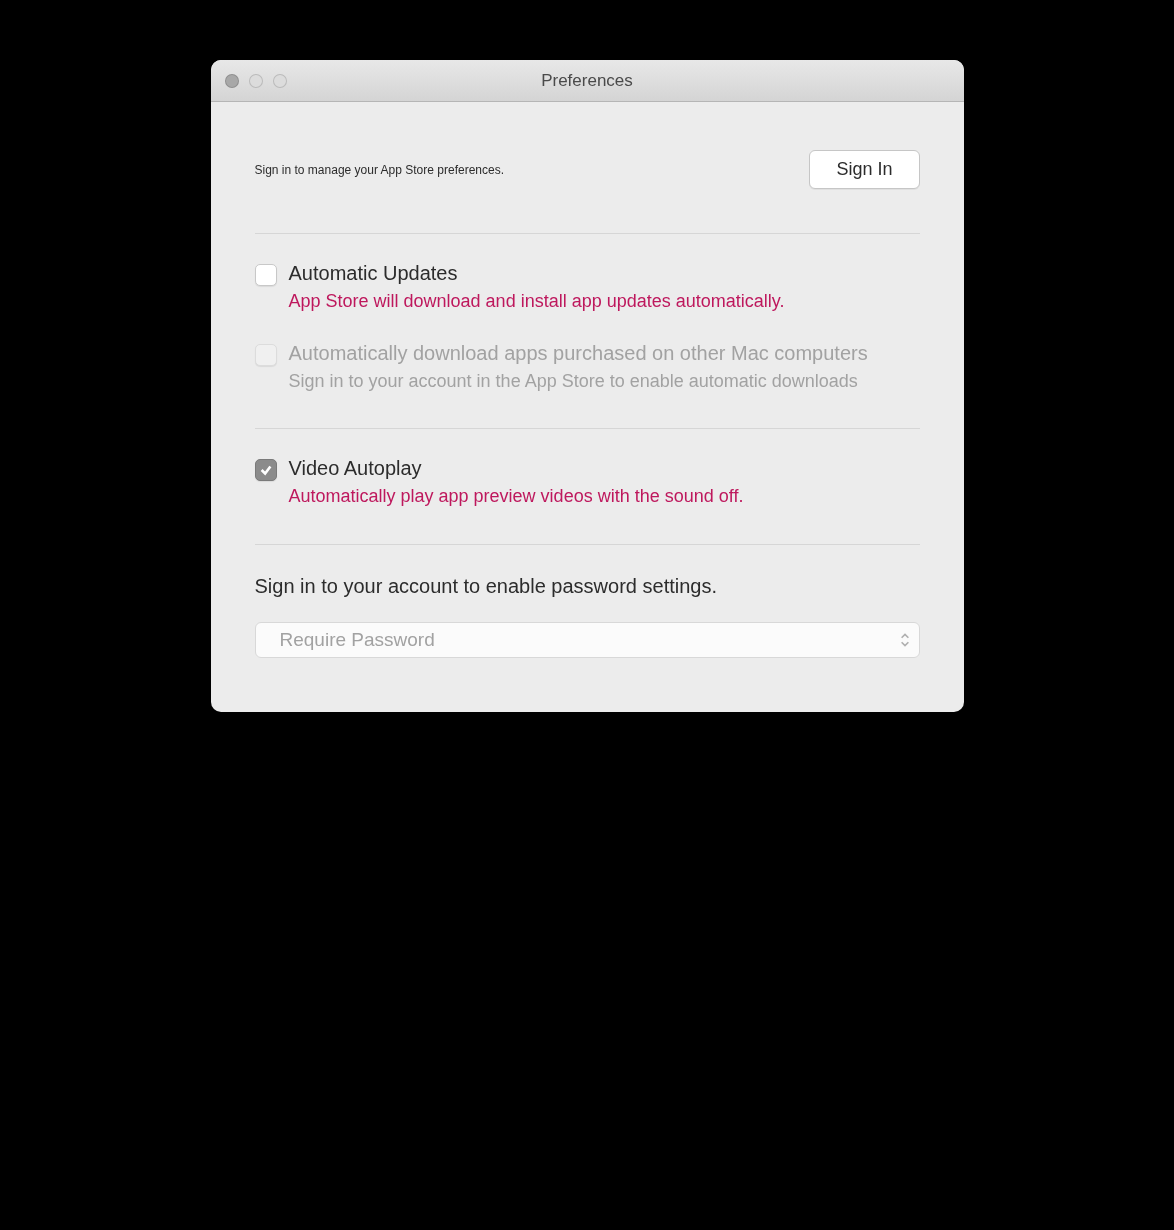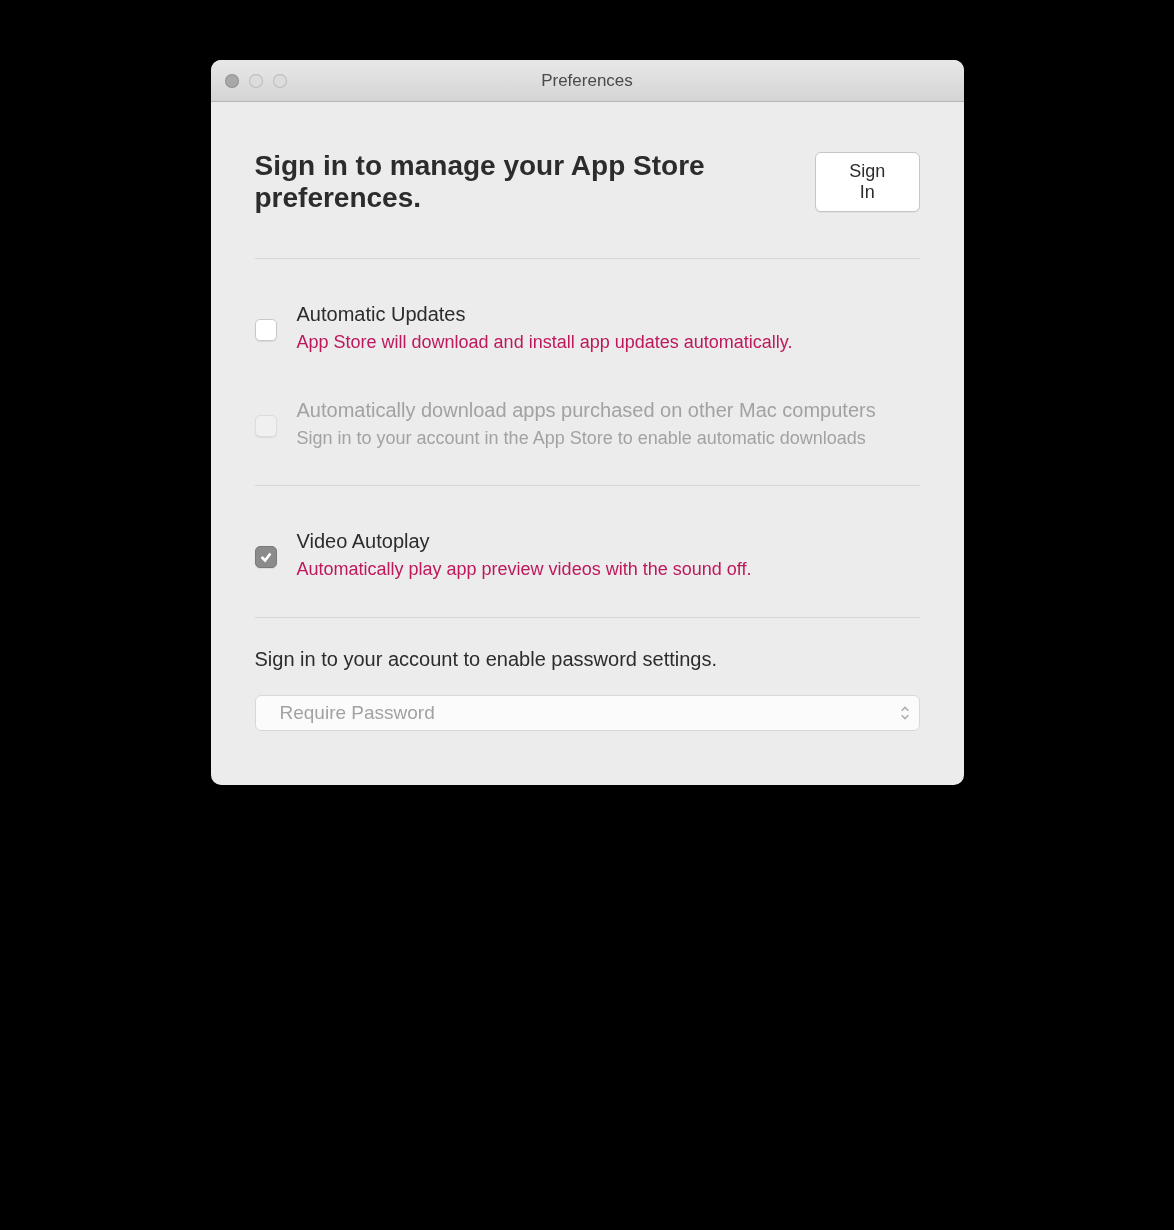--- a/index.html
+++ b/index.html
@@ -59,44 +59,43 @@
     .content {
       padding: 48px 44px 40px 44px;
     }
     .signin-row {
       display: flex;
       justify-content: space-between;
       align-items: center;
       margin-bottom: 44px;
     }
     .signin-text {
-      font-size: 28px;
-      color: #2c2c2c;
-      font-weight: bold;
+      font-size: 12px;
+      color: #2c2c2c;
     }
     .signin-btn {
       background: #fff;
       border: 1px solid #c6c6c6;
       border-radius: 6px;
       padding: 8px 26px;
       font-size: 18px;
       color: #2c2c2c;
       box-shadow: 0 1px 0 rgba(0,0,0,0.05);
       cursor: pointer;
     }
     .divider {
       height: 1px;
       background: #d6d6d6;
       margin: 0;
     }
     .pref-item {
       display: flex;
-      align-items: center;
-      gap: 20px;
-      margin-top: 44px;
+      align-items: flex-start;
+      gap: 12px;
+      margin-top: 28px;
     }
     .pref-item.disabled .pref-label,
     .pref-item.disabled .pref-desc {
       color: #a2a2a2;
     }
     .checkbox {
       width: 22px;
       height: 22px;
       border-radius: 5px;
       background: #fff;

